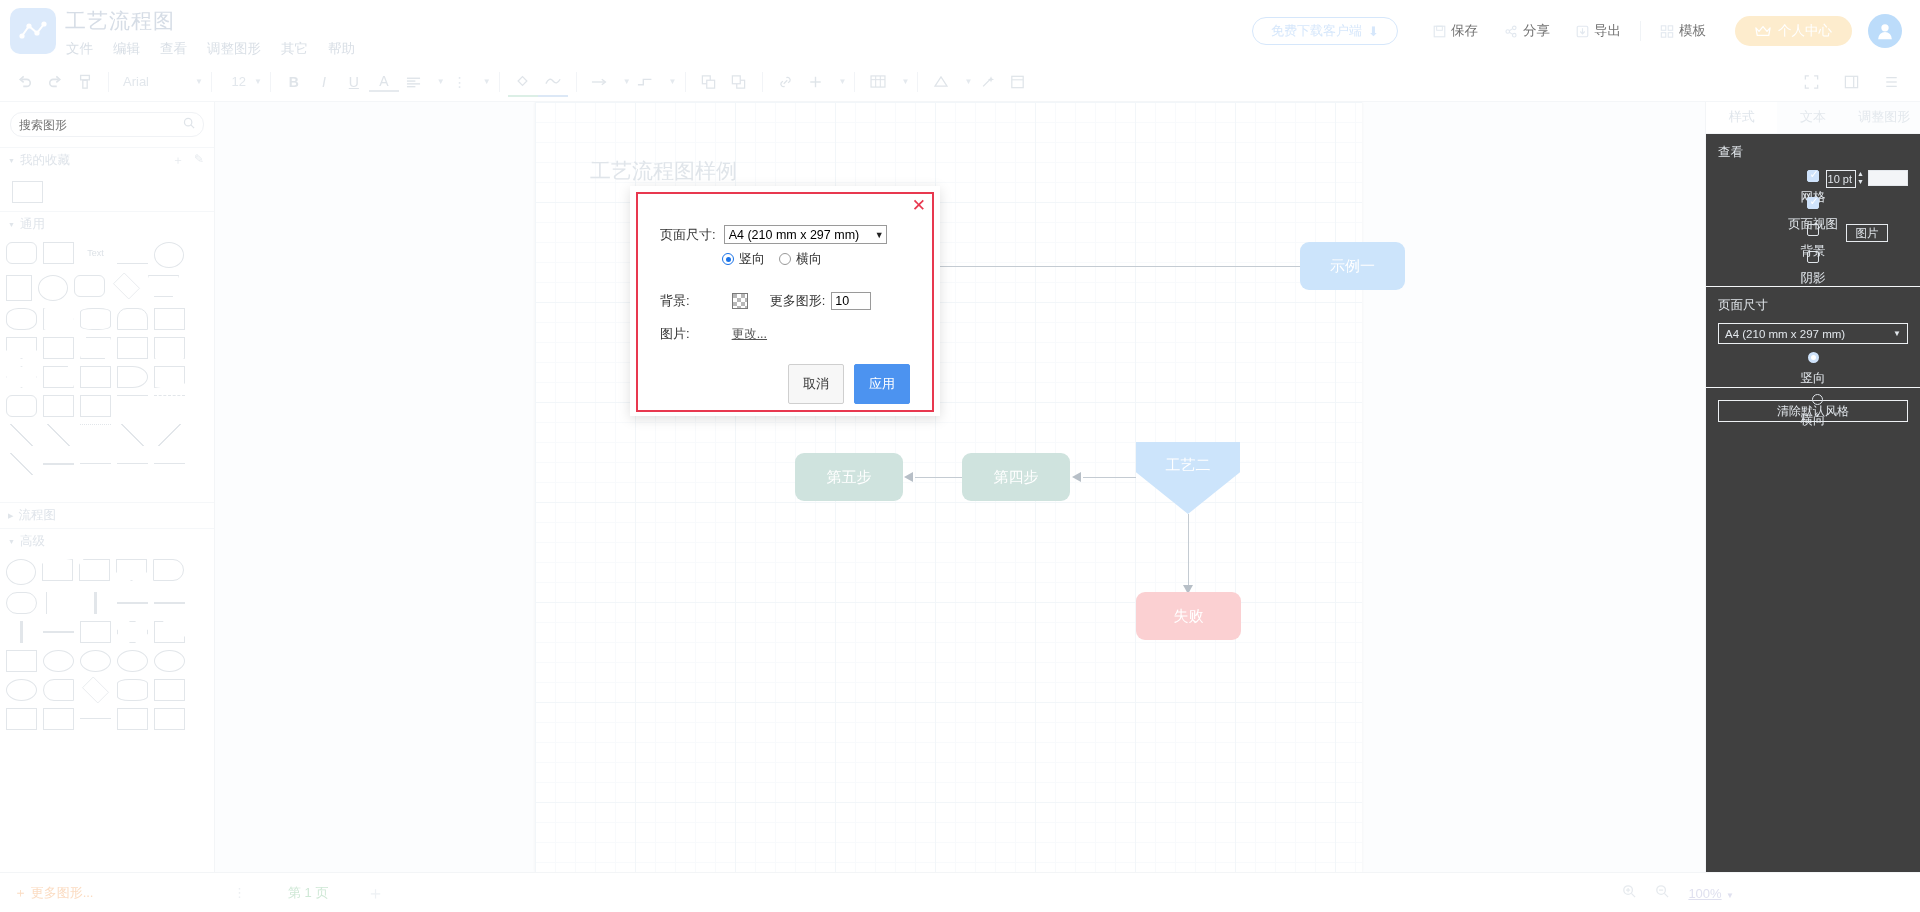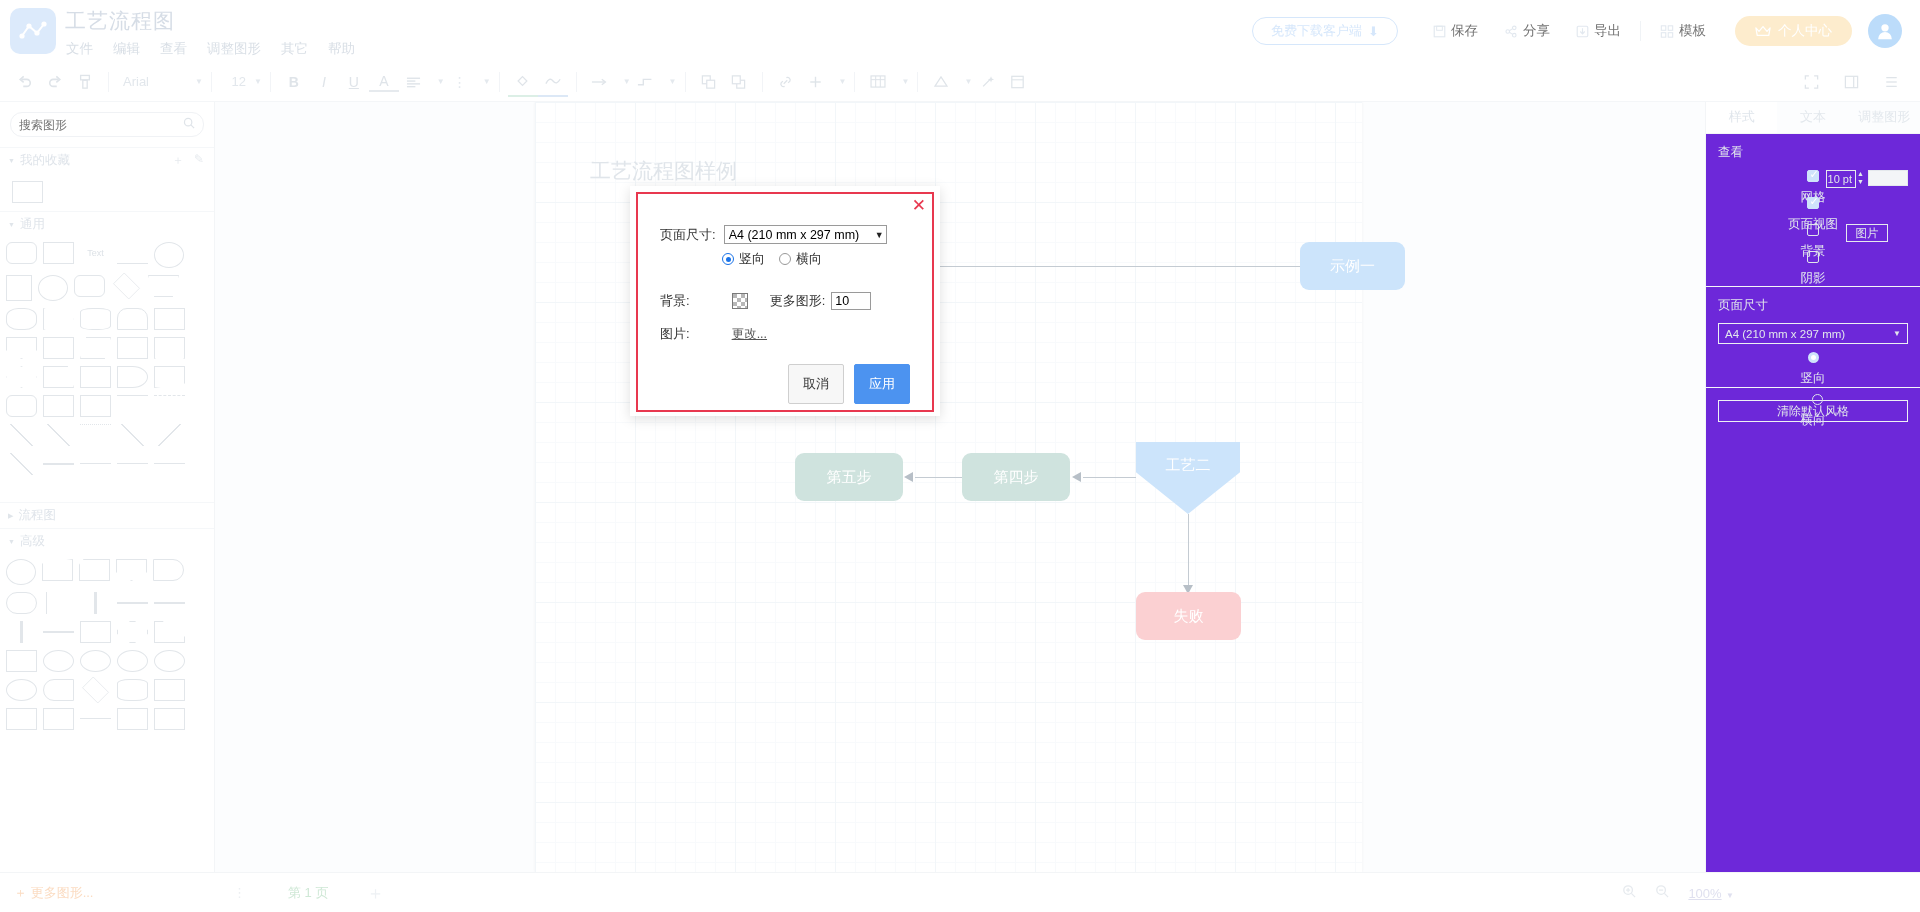--- a/index.html
+++ b/index.html
@@ -81,21 +81,21 @@
   .diamond .dshape { position:absolute; inset:0; background:#cce4fb;
     clip-path: polygon(50% 0, 100% 0, 100% 42%, 50% 100%, 0 42%, 0 0); }
   .diamond .dlabel { position:relative; color:#fff; font-size:15px; margin-top:14px; }
   .conn { position:absolute; background:#c4cbd2; }
   .arrow { position:absolute; width:0; height:0; }
   .arrow.left { border-top:5px solid transparent; border-bottom:5px solid transparent; border-right:9px solid #b7bfc7; }
   .arrow.down { border-left:5px solid transparent; border-right:5px solid transparent; border-top:9px solid #b7bfc7; }
 
   
   .right-panel { position:absolute; right:0; top:102px; width:215px; bottom:40px;
-    background:#6d28d9; border-left:1px solid #f3f5f7; }
+    background:#404040; border-left:1px solid #f3f5f7; }
   .rp-tabs { display:flex; height:32px; border-bottom:1px solid #f3f5f7; }
   .rp-tab { flex:1; display:flex; align-items:center; justify-content:center;
     font-size:13px; color:#e3e8ed; border-bottom:2px solid transparent; }
   .rp-tab.active { color:#dfe5eb; border-bottom-color:#fff; background:#fff; }
   .rp-tab.inactive { background:#fcfdfe; }
   .rp-sec { padding:10px 12px 8px 12px; border-bottom:1px solid #f5f7f9; }
   .rp-sec-title { font-size:12.5px; color:#e2e7ec; margin-bottom:9px; }
   .rp-row { display:flex; align-items:center; gap:7px; height:22px; margin-bottom:5px; position:relative;flex-direction:column; }
   .cb { width:12px; height:12px; border:1px solid #e0e5ea; border-radius:2px; flex:none; }
   .cb.on { background:#cfe3fb; border-color:#cfe3fb; position:relative; }

